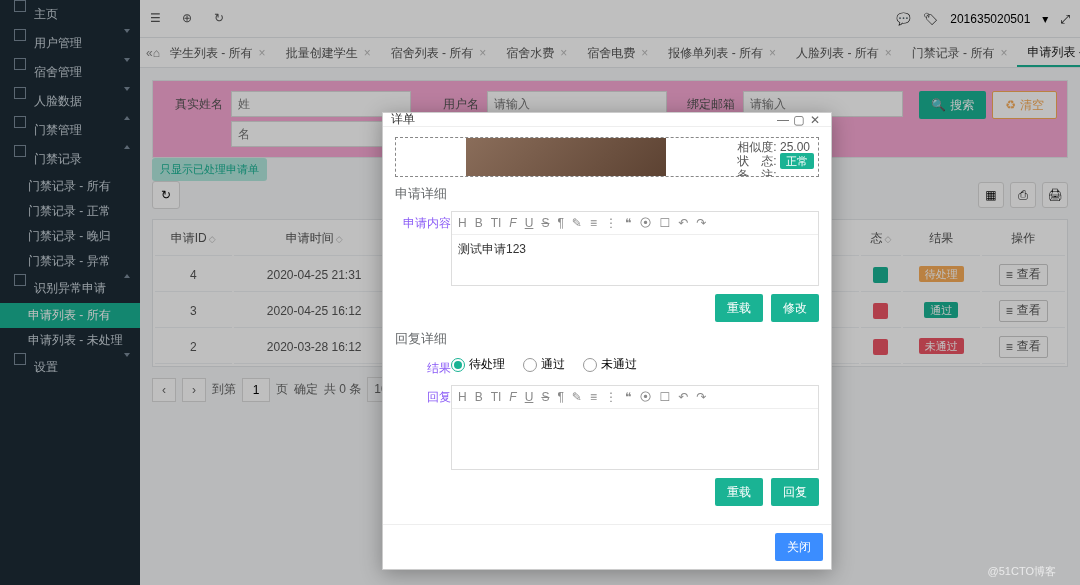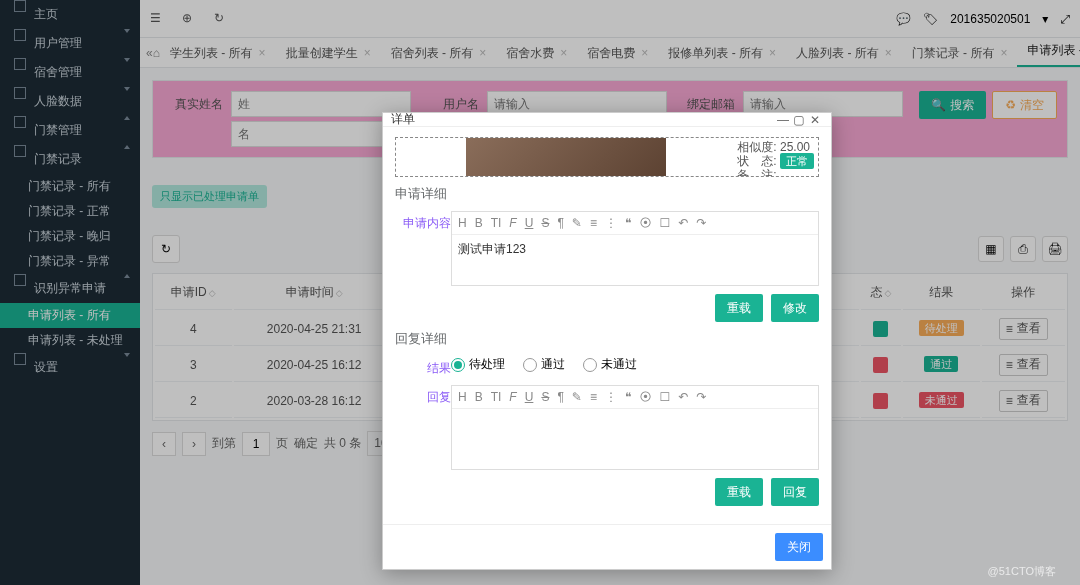--- a/index.html
+++ b/index.html
@@ -13,31 +13,31 @@
     .menu-item .arrow { margin-left: auto; margin-right: 10px; width: 0; height: 0; border-left: 3px solid transparent; border-right: 3px solid transparent; border-top: 4px solid #7a8a99; }
     .menu-item .arrow.up { border-top: none; border-bottom: 4px solid #7a8a99; }
     .main { margin-left: 140px; height: 585px; }
     .topbar { height: 38px; background: #fff; display: flex; align-items: center; padding: 0 10px; border-bottom: 1px solid #e5e7ea; }
     .topbar-icon { width: 16px; height: 16px; margin-right: 16px; cursor: pointer; color: #555; }
     .topbar .spacer { flex: 1; }
     .topbar-right { display: flex; align-items: center; gap: 12px; }
     .tabbar { height: 30px; background: #fff; display: flex; align-items: center; border-bottom: 1px solid #e5e7ea; padding: 0 6px; overflow: hidden; }
     .tab-nav { width: 18px; text-align: center; cursor: pointer; color: #888; }
     .tab-home { width: 24px; text-align: center; color: #888; cursor: pointer; }
-    .tab { padding: 0 10px; height: 30px; line-height: 30px; color: #555; white-space: nowrap; display: flex; align-items: flex-end; cursor: pointer; }
+    .tab { padding: 0 10px; height: 30px; line-height: 30px; color: #555; white-space: nowrap; display: flex; align-items: flex-start; cursor: pointer; }
     .tab .close { margin-left: 6px; color: #bbb; }
     .tab.active { border-bottom: 3px solid #1ab394; color: #222; height: 31px; }
     .content { padding: 12px; background: #f7f9fa; height: calc(585px - 68px); }
     .search-bar { display: flex; gap: 8px; align-items: flex-start; padding: 10px; background: #f9a8d4; border: 1px solid #e5e7ea; }
     .field-label { width: 60px; text-align: right; color: #555; height: 26px; line-height: 26px; }
     .field-input { border: 1px solid #ddd; height: 26px; padding: 0 6px; width: 120px; }
     .btn { height: 28px; padding: 0 12px; border: none; border-radius: 2px; cursor: pointer; color: #fff; display: inline-flex; align-items: center; gap: 4px; }
     .btn-teal { background: #1ab394; }
     .btn-outline-o { background: #fff; color: #f8ac59; border: 1px solid #f8ac59; }
-    .filter-row { margin-top: 27px; display: flex; align-items: center; gap: 10px; }
+    .filter-row { margin-top: 0; display: flex; align-items: center; gap: 10px; }
     .cyan-chip { background: #b2e8de; color: #1ab394; padding: 4px 8px; border-radius: 3px; font-size: 11px; margin-right: 10px; }
     .refresh-box { width: 28px; height: 28px; border: 1px solid #ddd; display: flex; align-items: center; justify-content: center; background: #fff; border-radius: 3px; }
     .toolbar-right { margin-left: auto; display: flex; gap: 6px; }
     .toolbar-right .box { width: 26px; height: 26px; border: 1px solid #ddd; background: #fff; display: flex; align-items: center; justify-content: center; border-radius: 3px; }
     .table { width: 100%; background: #fff; border: 1px solid #e5e7ea; margin-top: 10px; }
     .table th, .table td { border-bottom: 1px solid #eef1f3; height: 34px; text-align: center; color: #555; font-weight: normal; }
     .tag { padding: 2px 6px; border-radius: 2px; color: #fff; font-size: 11px; }
     .tag-orange { background: #f8ac59; }
     .tag-teal { background: #1ab394; }
     .tag-red { background: #ed5565; }

